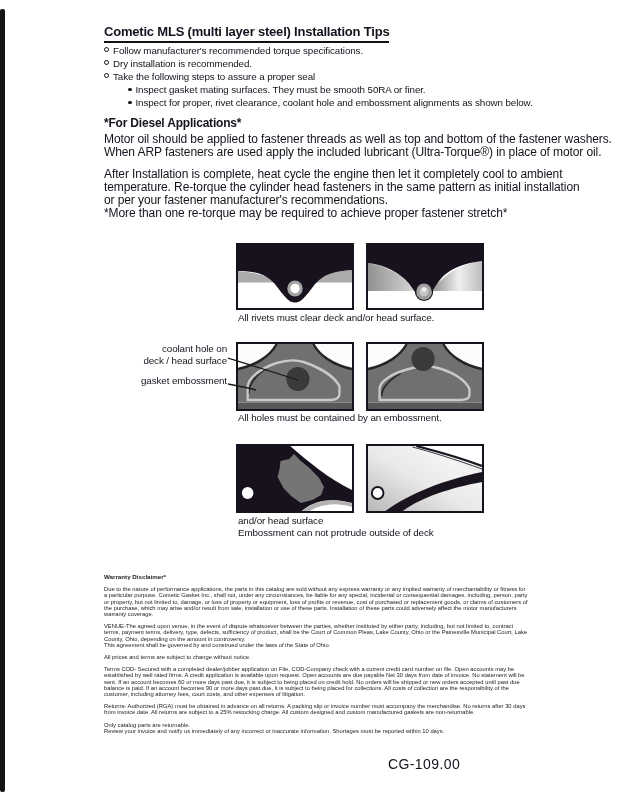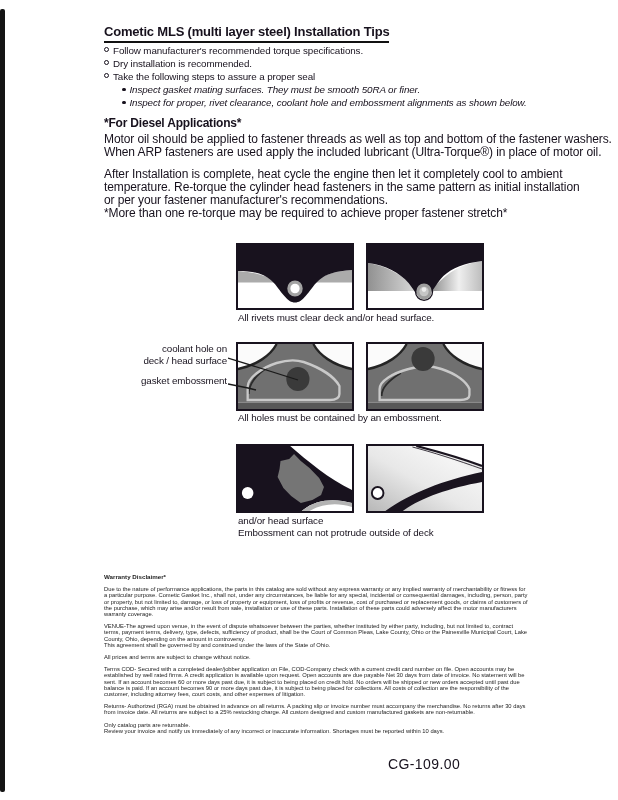--- a/index.html
+++ b/index.html
@@ -3,21 +3,21 @@
 <meta charset="utf-8">
 <style>
   html,body{margin:0;padding:0;}
   body{width:618px;height:800px;background:#ffffff;font-family:"Liberation Sans",sans-serif;color:#17111d;overflow:hidden;}
   .page{position:relative;width:618px;height:800px;background:#fff;}
   .leftbar{position:absolute;left:0;top:9px;width:5px;height:783px;background:#141414;border-radius:2px;}
   .title{position:absolute;left:104px;top:24px;margin:0;font-size:13px;font-weight:bold;letter-spacing:-0.2px;border-bottom:2px solid #111;padding-bottom:2px;white-space:nowrap;}
   .bullets{position:absolute;left:104px;top:44px;font-size:9.8px;letter-spacing:-0.1px;line-height:13px;}
   .b{position:relative;white-space:nowrap;}
   .b .circ{display:inline-block;width:3px;height:3px;border:1px solid #17111d;border-radius:50%;margin-right:4px;vertical-align:2px;}
-  .b.sub{margin-left:18px;font-style:italic;}
+  .b.sub{margin-left:24px;}
   .b .dot{display:inline-block;width:3.5px;height:3.5px;background:#17111d;border-radius:50%;margin-right:4px;vertical-align:2px;}
   .h2{position:absolute;left:104px;margin:0;font-size:12px;font-weight:bold;letter-spacing:-0.2px;white-space:nowrap;}
   .para{position:absolute;left:104px;font-size:12px;letter-spacing:-0.1px;line-height:13px;}
   .para div{white-space:nowrap;}
   .dlabel{position:absolute;width:118px;text-align:center;font-size:14.5px;font-weight:bold;letter-spacing:0.3px;color:#17111d;margin-top:44px;}
   .panel{position:absolute;width:118px;height:67px;border:2px solid #18121e;box-sizing:border-box;background:#fff;}
   .panel svg{display:block;width:100%;height:100%;}
   .caption{position:absolute;font-size:9.8px;letter-spacing:-0.1px;line-height:12px;white-space:nowrap;}
   .annot{position:absolute;left:100px;width:127px;text-align:right;font-size:9.8px;line-height:12px;letter-spacing:-0.1px;}
   .leaders{position:absolute;left:228px;top:350px;width:80px;height:45px;z-index:5;}

